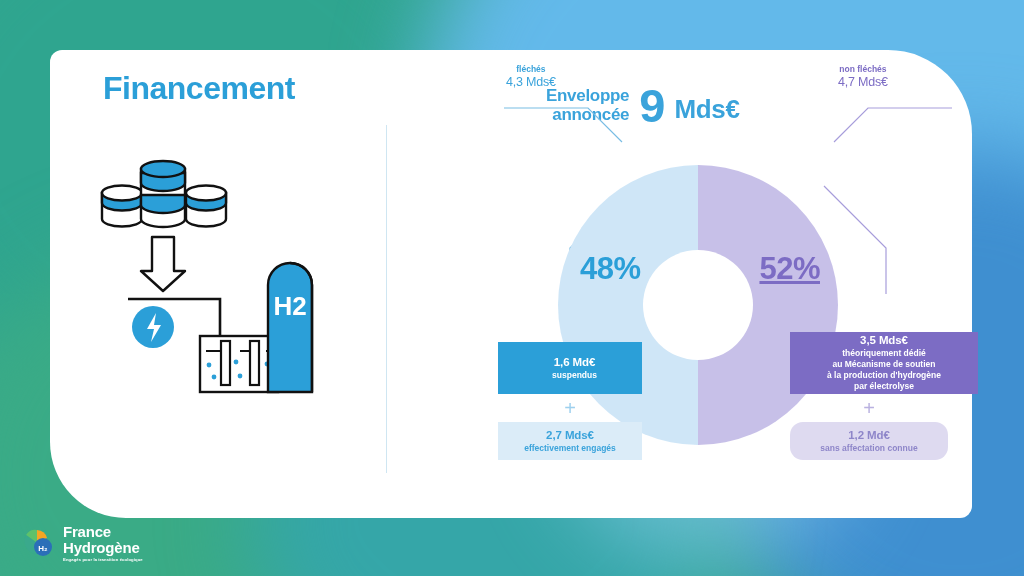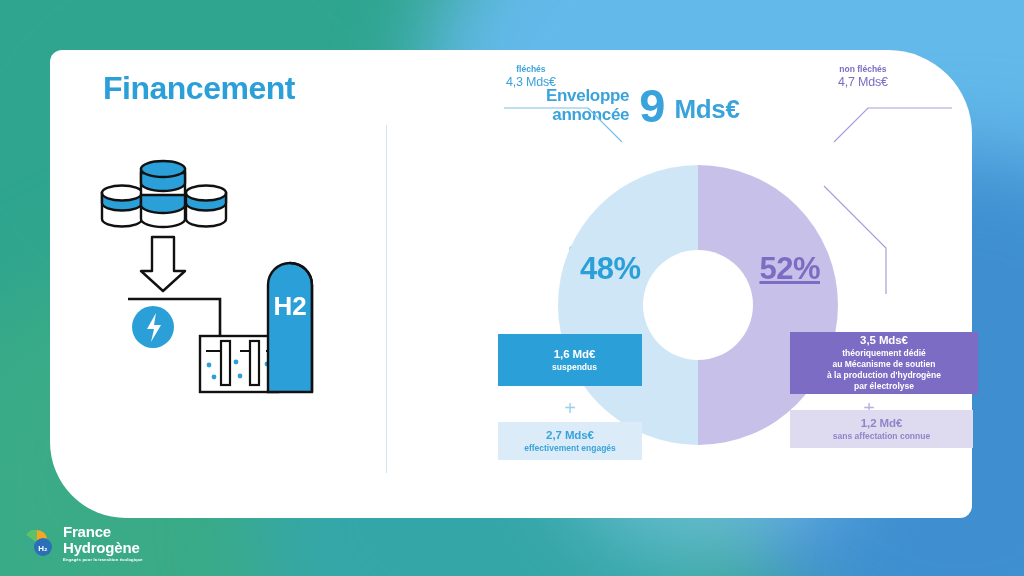--- a/index.html
+++ b/index.html
@@ -87,24 +87,24 @@
 
   
   .vbox {
     position:absolute; text-align:center;
     display:flex; flex-direction:column; justify-content:center;
     padding:6px 8px;
   }
   .vbox .amount { font-size:11.5px; font-weight:bold; letter-spacing:-0.1px; }
   .vbox .desc   { font-size:8.5px; font-weight:600; line-height:1.28; margin-top:2px; }
 
-  #box-suspendus { left:112px; top:284px; width:144px; height:52px; background:#2b9fd8; color:#ffffff;padding-left:17px; }
+  #box-suspendus { left:112px; top:292px; width:144px; height:52px; background:#2b9fd8; color:#ffffff;padding-left:17px; }
   #box-engages   { left:112px; top:372px; width:144px; height:38px; background:#dbecf8; color:#3aa3db; }
   #box-mecanisme { left:404px; top:282px; width:188px; height:62px; background:#7c6cc4; color:#ffffff; }
-  #box-sansaff   { left:404px; top:360px; width:183px; height:38px; background:#dedaf0; color:#8e86c9; }
+  #box-sansaff   { left:404px; top:372px; width:158px; height:38px; background:#dedaf0; color:#8e86c9;border-radius:13px; }
 
   .plus {
     position:absolute; font-size:20px; font-weight:300; line-height:1;
     text-align:center; width:40px;
   }
   #plus-left  { left:164px; top:348px; color:#9ed0ee; }
   #plus-right { left:463px; top:348px; color:#b9b1e0; }
 
   
   #logo { position:absolute; left:22px; bottom:14px; display:flex; align-items:center; gap:7px; z-index:3; }

